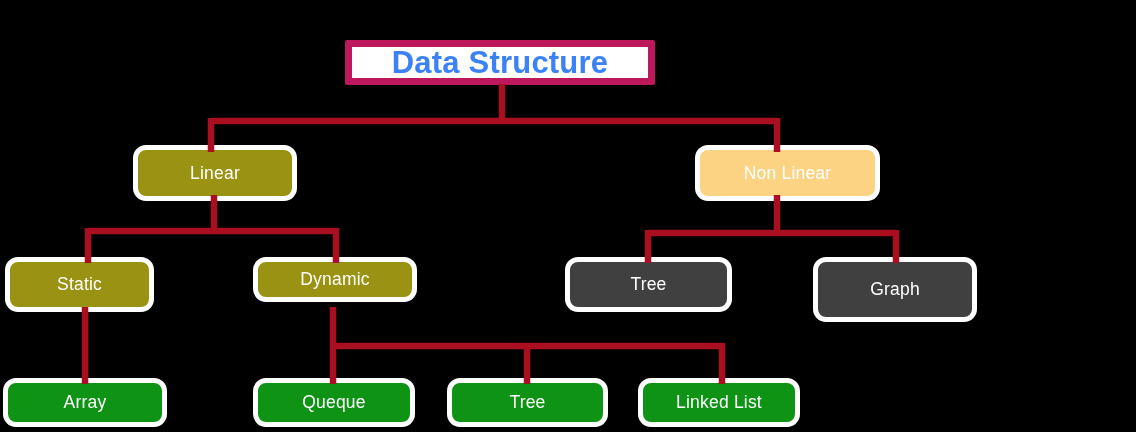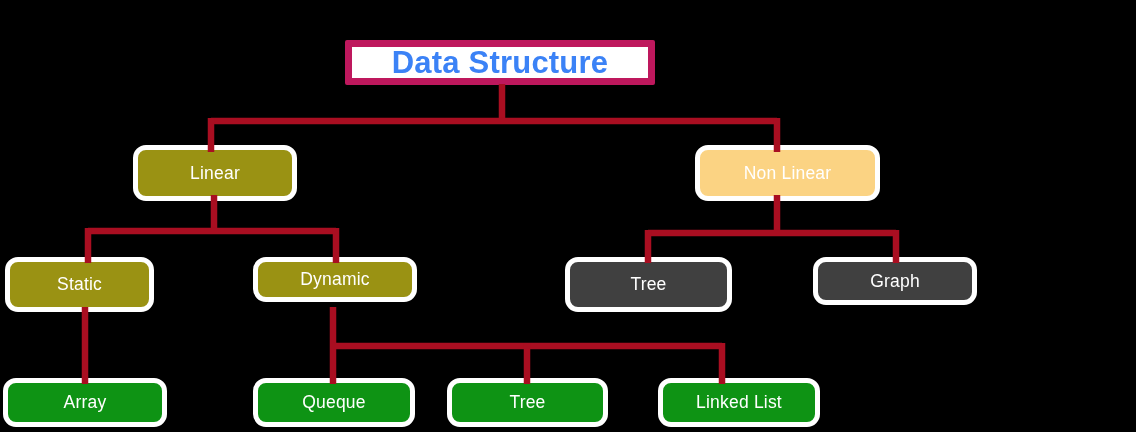--- a/index.html
+++ b/index.html
@@ -48,25 +48,25 @@
   .orange { background: #404040; }
   .green  { background: #0e9314; }
 
   
   #n-root        { left: 345px; top: 40px;  width: 310px; height: 45px; }
   #n-linear      { left: 133px; top: 145px; width: 164px; height: 56px; }
   #n-non-linear  { left: 695px; top: 145px; width: 185px; height: 56px; }
   #n-static      { left: 5px;   top: 257px; width: 149px; height: 55px; }
   #n-dynamic     { left: 253px; top: 257px; width: 164px; height: 45px; }
   #n-tree        { left: 565px; top: 257px; width: 167px; height: 55px; }
-  #n-graph       { left: 813px; top: 257px; width: 164px; height: 48px; }
+  #n-graph       { left: 813px; top: 257px; width: 164px; height: 65px; }
   #n-array       { left: 3px;   top: 378px; width: 164px; height: 49px; }
   #n-queque      { left: 253px; top: 378px; width: 162px; height: 49px; }
   #n-stack       { left: 447px; top: 378px; width: 161px; height: 49px; }
-  #n-linked-list { left: 638px; top: 378px; width: 162px; height: 49px; margin-left: 20px; }
+  #n-linked-list { left: 638px; top: 378px; width: 162px; height: 49px; }
 </style>
 </head>
 <body>
 
 <div class="stage">
 
   <svg class="connectors" viewBox="0 0 1136 432" xmlns="http://www.w3.org/2000/svg" stroke="#a90e21" stroke-width="6.5" fill="none">
 
     <line x1="502" y1="84" x2="502" y2="124"></line>
     <line x1="211" y1="121" x2="777" y2="121"></line>

